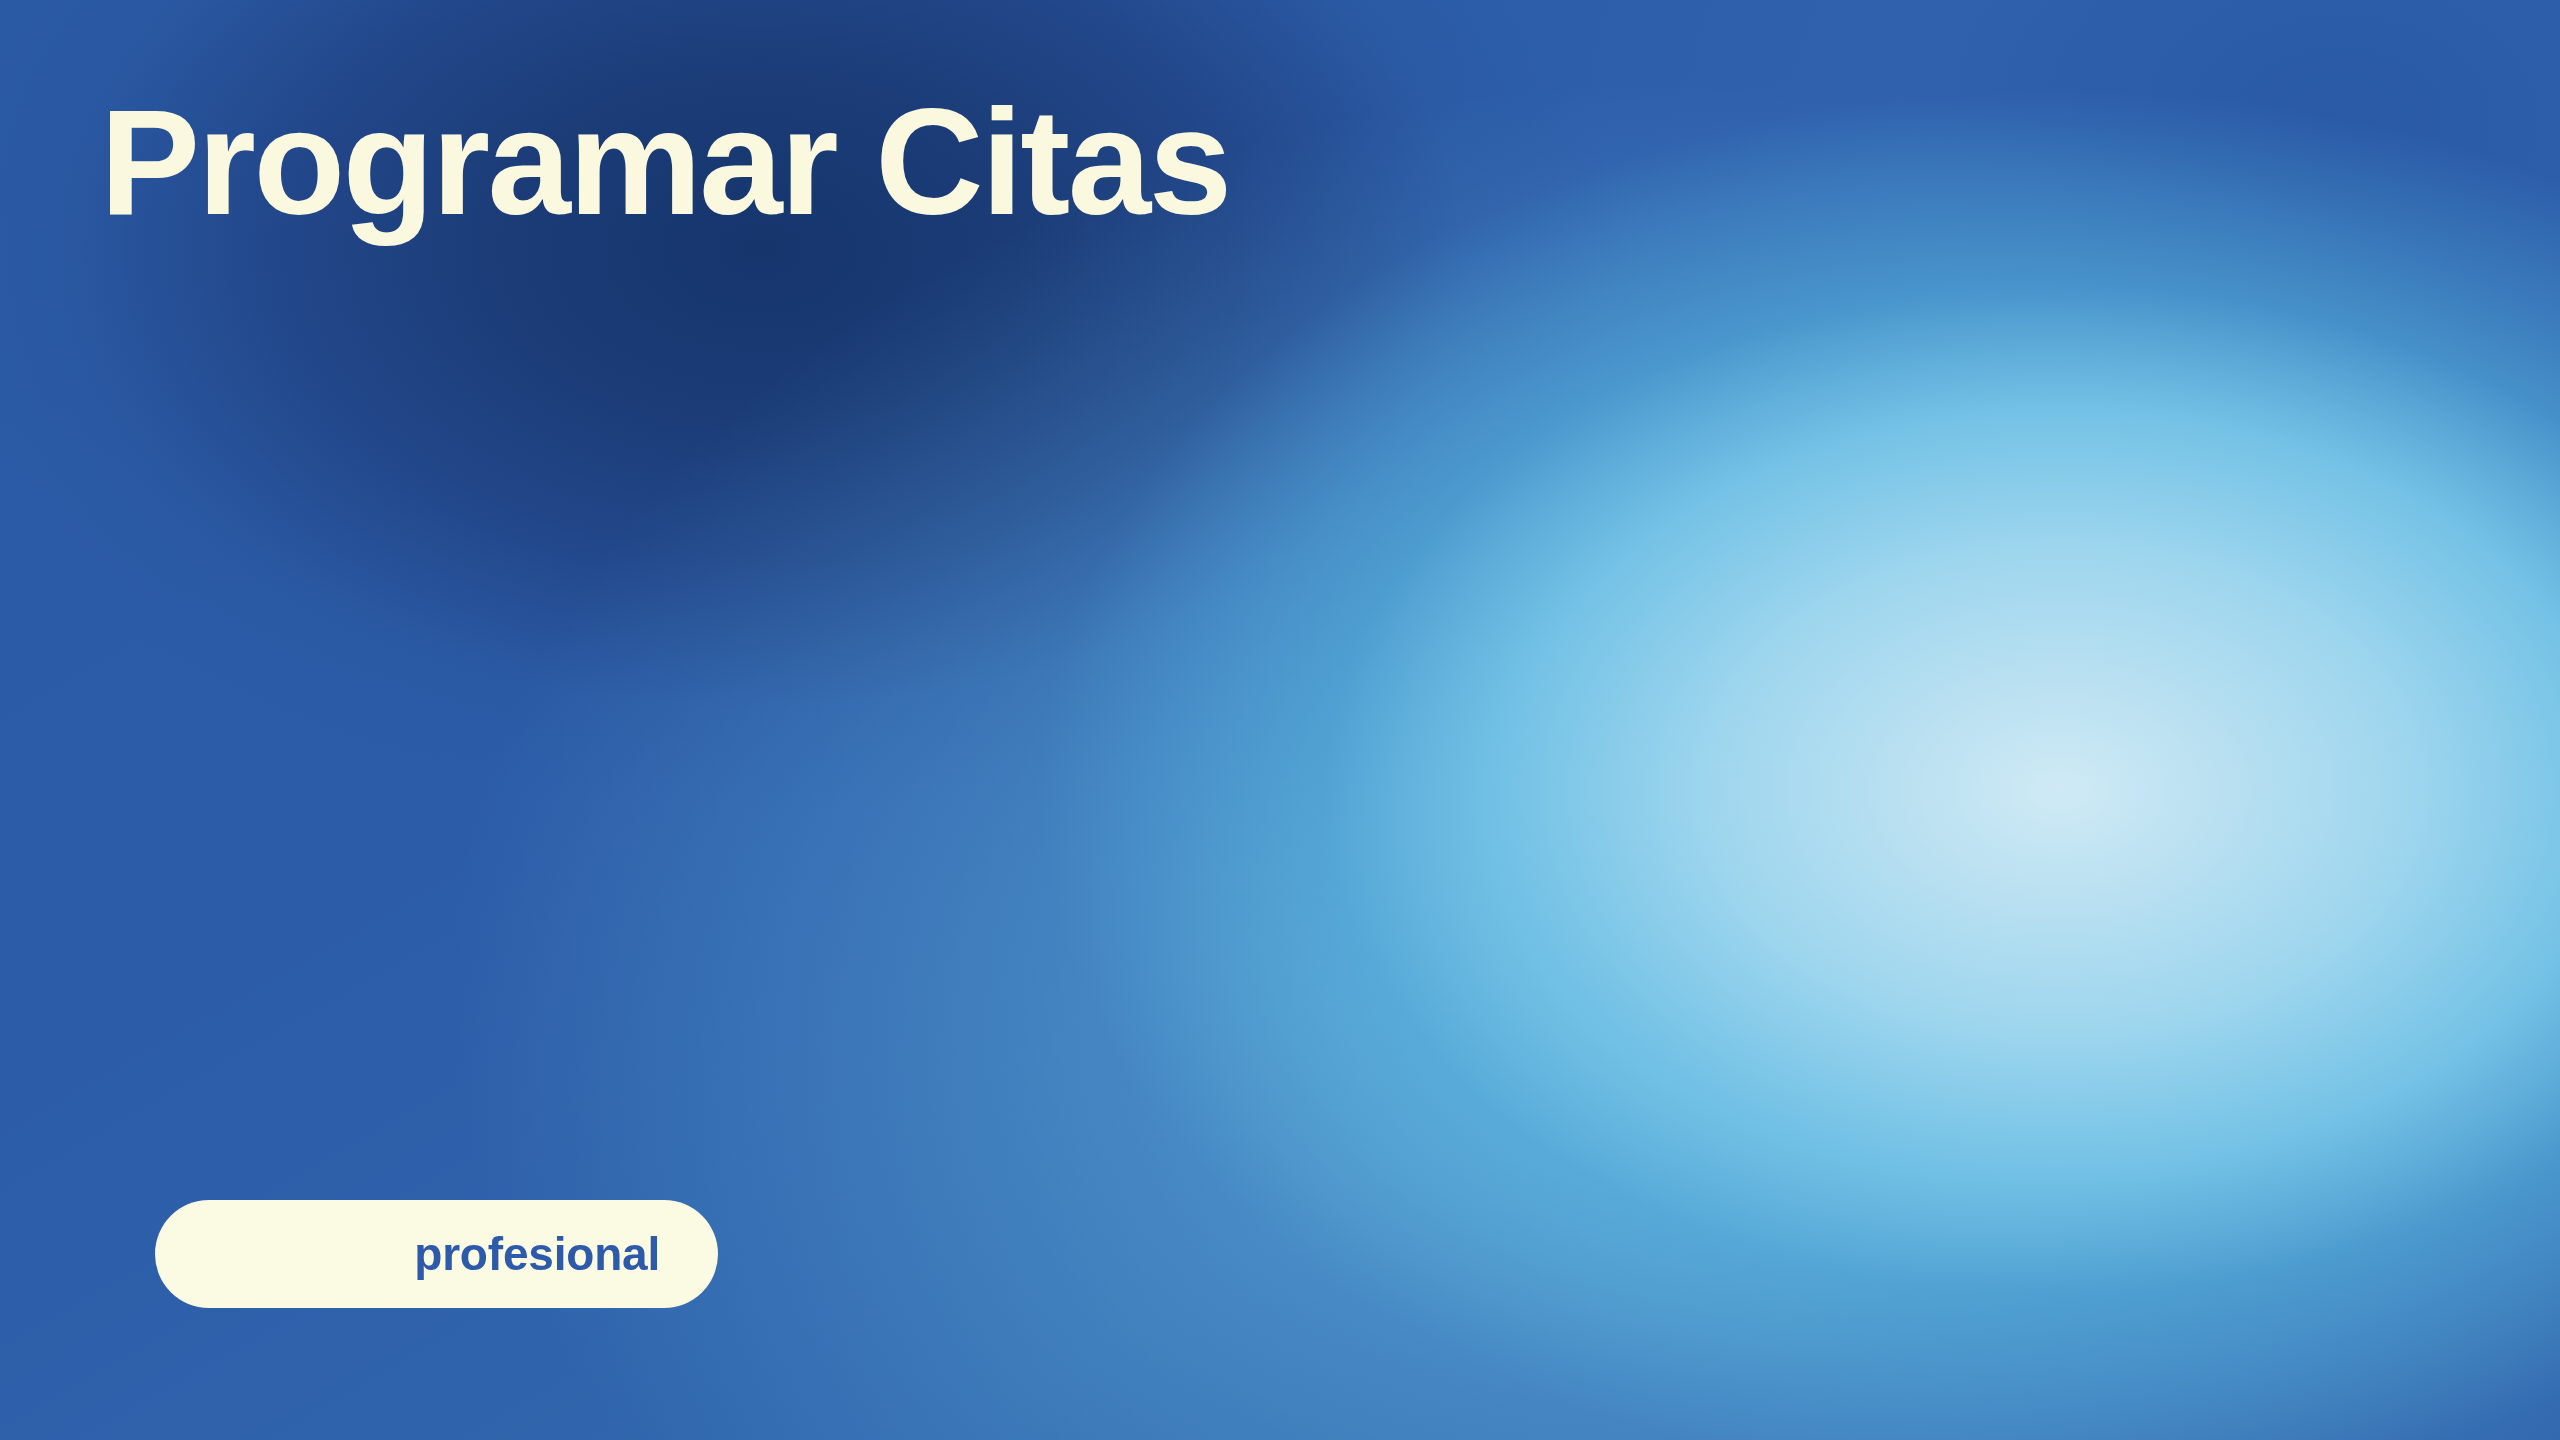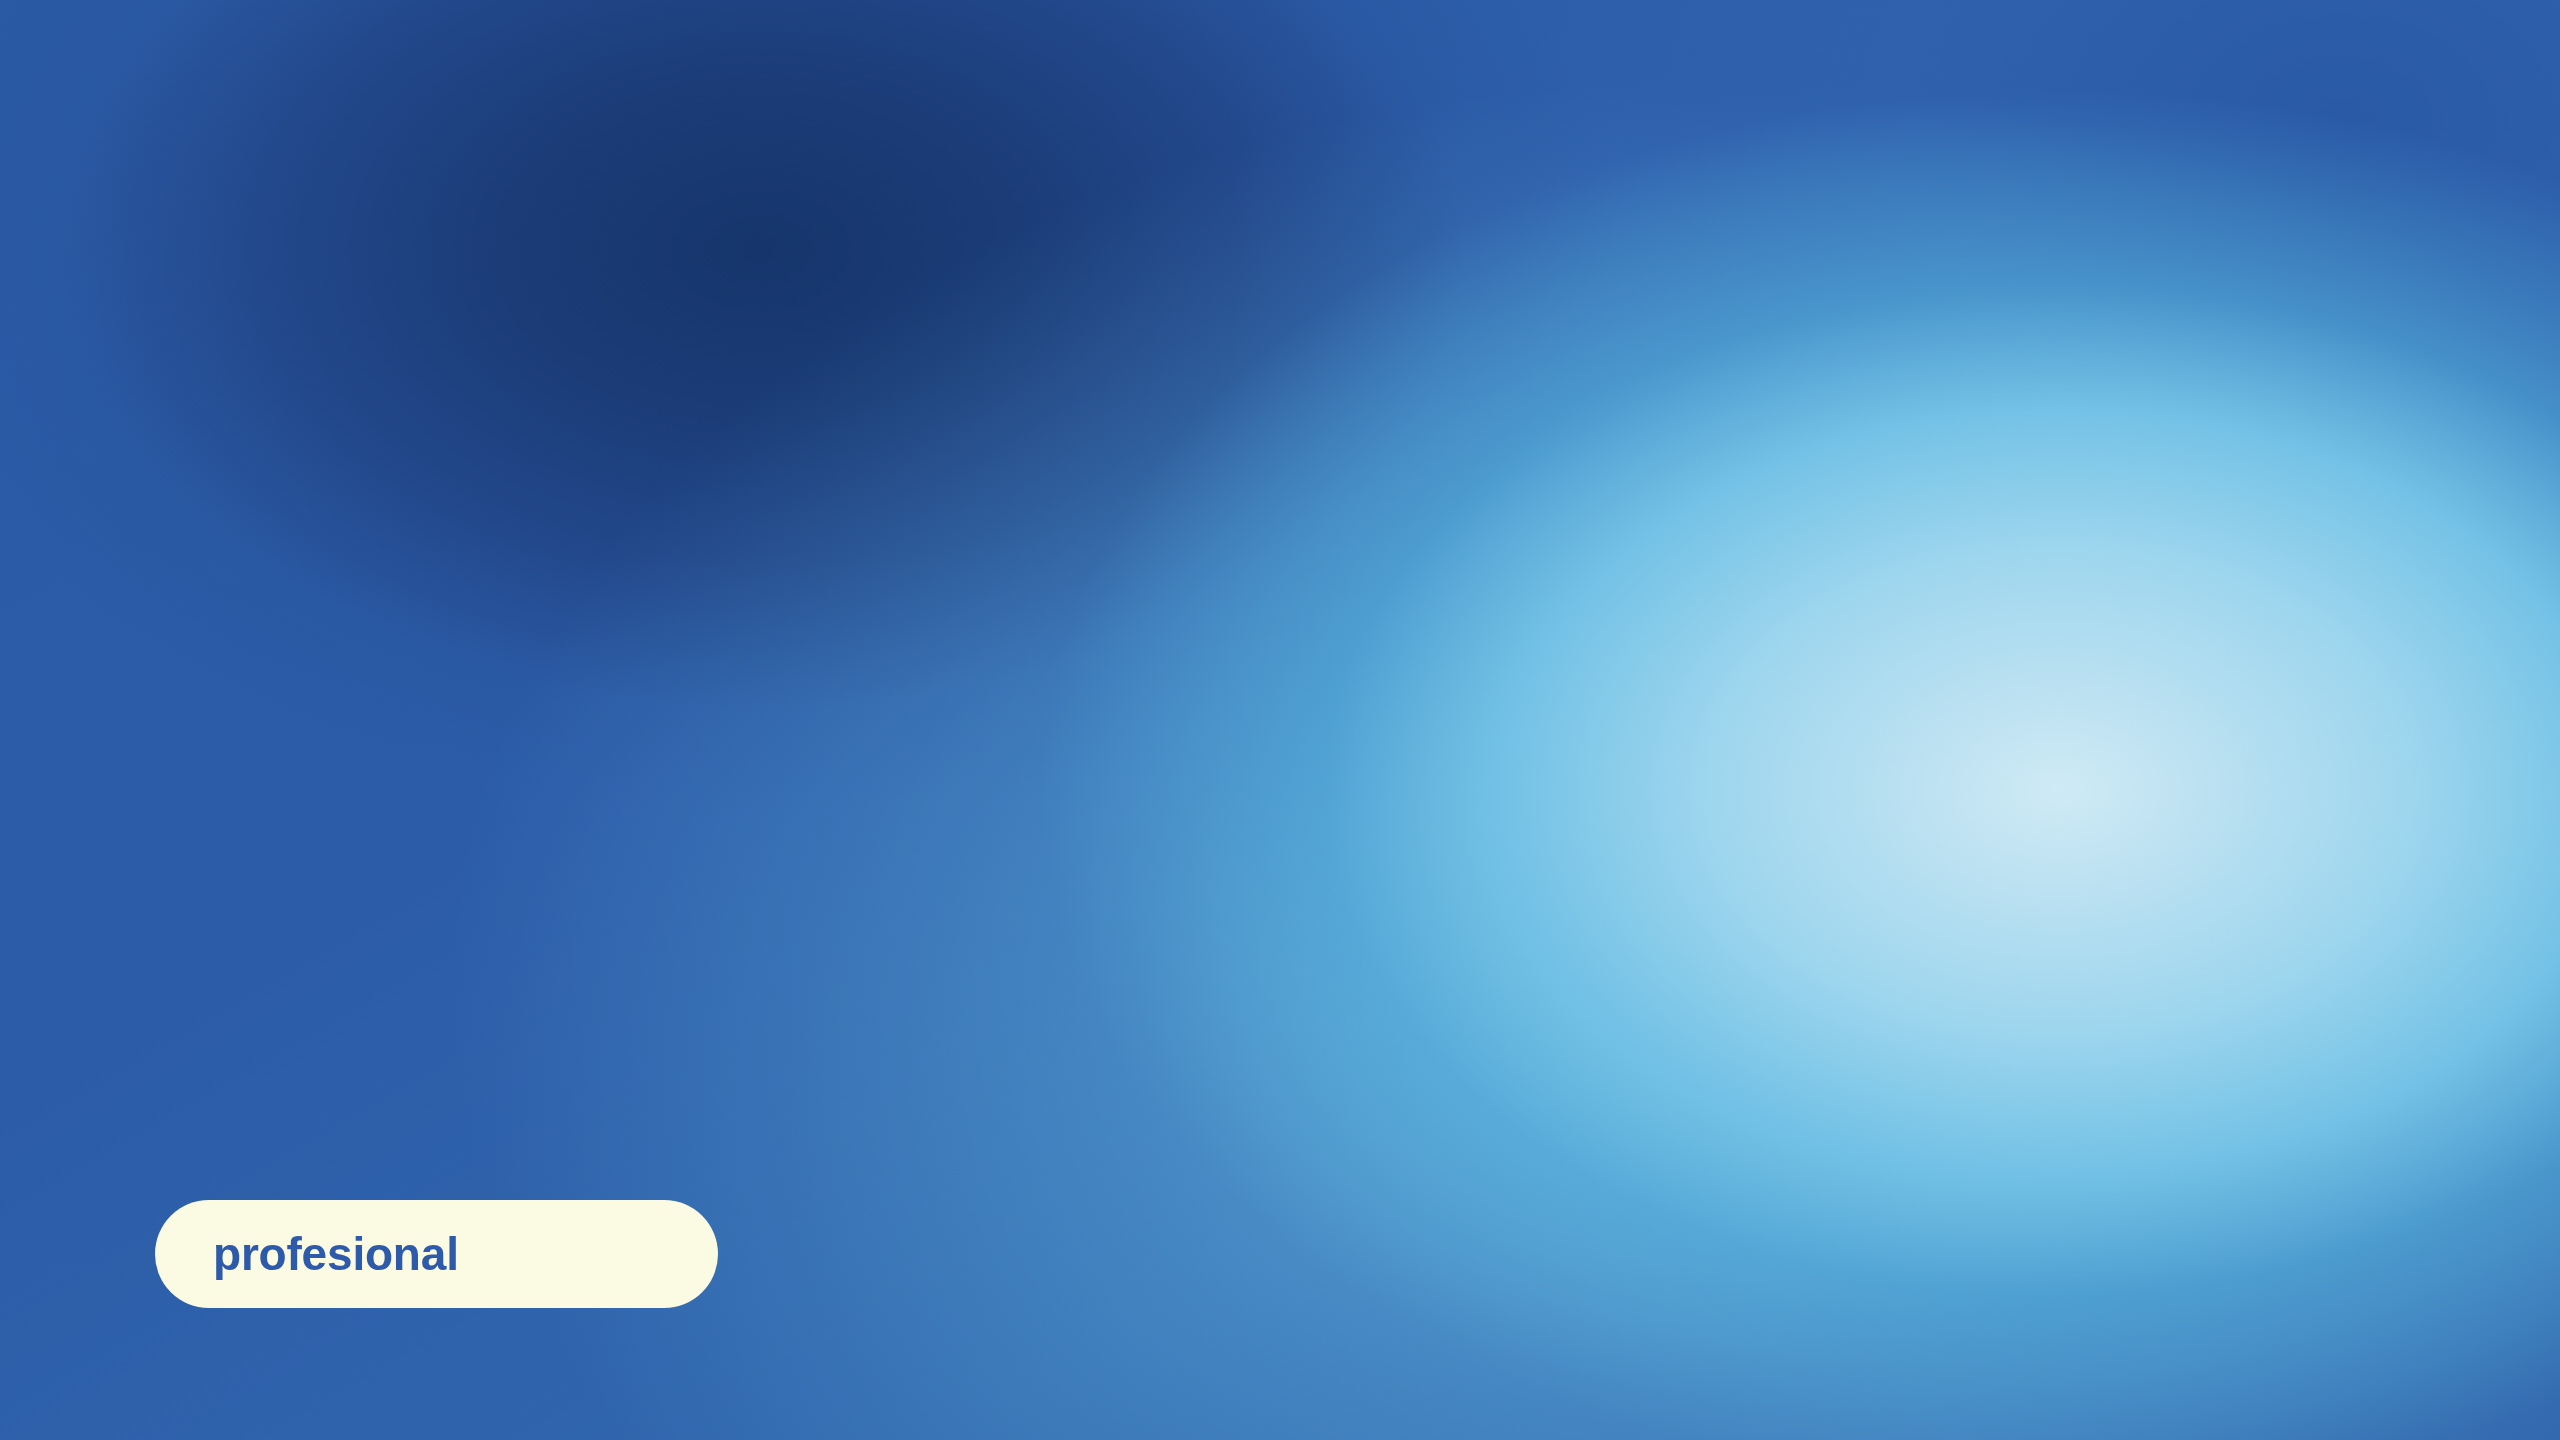--- a/index.html
+++ b/index.html
@@ -53,36 +53,37 @@
     position: absolute;
     left: 155px;
     top: 1200px;
     height: 108px;
     min-width: 563px;
     box-sizing: border-box;
     border-radius: 54px;
     background: #fbfae3;
     display: flex;
     align-items: center;
-    justify-content: flex-start;
+    justify-content: flex-end;
     padding: 0 58px;
   }
   #badge-label {
     font-size: 46px;
     font-weight: 700;
     letter-spacing: -0.2px;
     color: #2e5aab;
     white-space: nowrap;
   }
 </style>
 </head>
 <body>
 
 <div id="stage">
 
   <div id="title">
+    <span class="title-line">Programar Citas</span>
   </div>
 
   <div id="badge">
     <span id="badge-label">profesional</span>
   </div>
 
 </div>
 
 </body></html>

